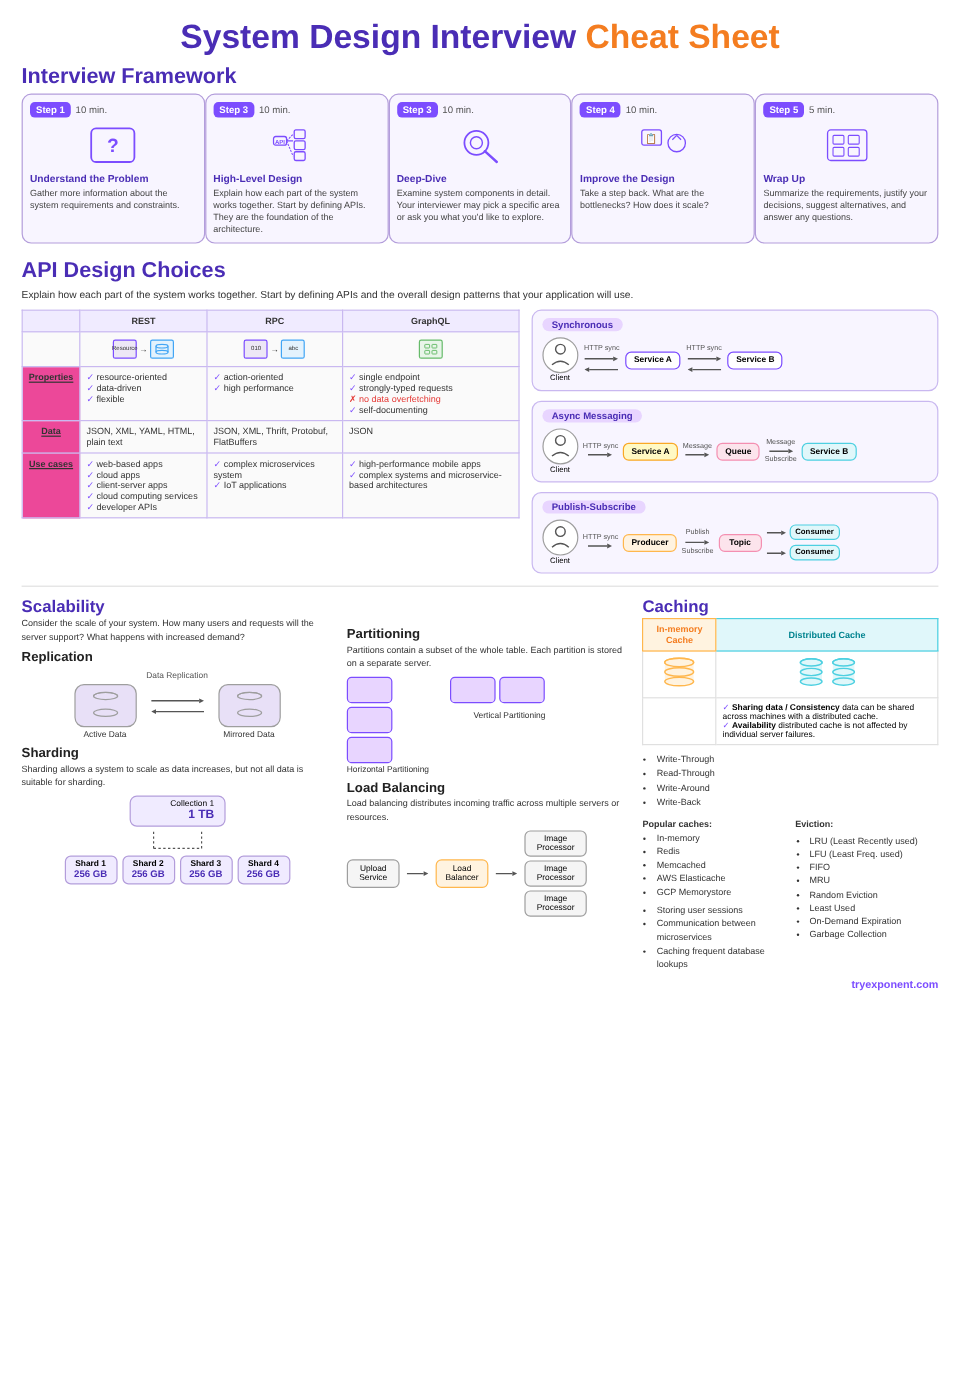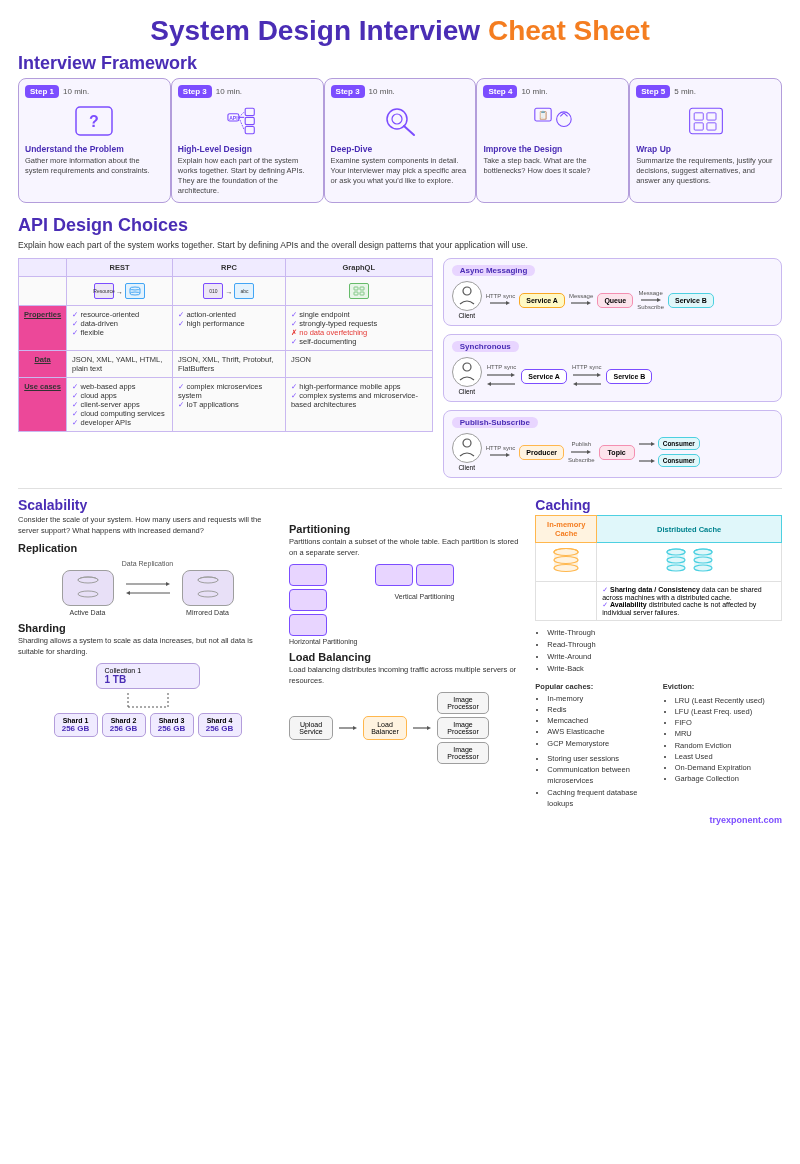--- a/index.html
+++ b/index.html
@@ -232,23 +232,23 @@
       flex-direction: column;
       align-items: center;
       margin: 4px 0;
       gap: 4px;
     }
     .shard-collection {
       border: 1.5px solid #b39ddb;
       border-radius: 6px;
       padding: 3px 8px;
       font-size: 7px;
-      text-align: left;
+      text-align: right;
       background: #f0ebff;
-      width: 104px;
+      width: 80px;
     }
     .shard-row {
       display: flex;
       gap: 4px;
     }
     .shard-box {
       border: 1.5px solid #b39ddb;
       border-radius: 5px;
       padding: 3px 5px;
       background: #f0ebff;
@@ -629,20 +629,59 @@
               </ul>
             </td>
           </tr>
         </tbody>
       </table>
     </div>
 
     <div class="api-diagram-wrap">
 
       <div class="comm-box">
+        <span class="comm-label">Synchronous</span>
+        <div style="display:flex; align-items:center; gap:5px; flex-wrap:wrap;">
+          <div style="display:flex;flex-direction:column;align-items:center;gap:1px;">
+            <div class="node-circle">
+              <svg width="20" height="20" viewBox="0 0 20 20">
+                  <circle cx="10" cy="5" r="4" stroke="#555" stroke-width="1.2" fill="none"></circle>
+                  <path d="M3 18 Q10 12 17 18" stroke="#555" stroke-width="1.2" fill="none"></path>
+                </svg>
+            </div>
+            <span style="font-size:6.5px;">Client</span>
+          </div>
+          <div style="display:flex;flex-direction:column;align-items:center;gap:1px;">
+            <span style="font-size:6px;color:#555;white-space:nowrap;">HTTP sync</span>
+            <svg width="28" height="8" viewBox="0 0 28 8">
+                <line x1="0" y1="4" x2="24" y2="4" stroke="#555" stroke-width="1.2"></line>
+                <polygon points="24,2 28,4 24,6" fill="#555"></polygon>
+              </svg>
+            <svg width="28" height="8" viewBox="0 0 28 8">
+                <line x1="28" y1="4" x2="4" y2="4" stroke="#555" stroke-width="1.2"></line>
+                <polygon points="4,2 0,4 4,6" fill="#555"></polygon>
+              </svg>
+          </div>
+          <div class="node-box">Service A</div>
+          <div style="display:flex;flex-direction:column;align-items:center;gap:1px;">
+            <span style="font-size:6px;color:#555;white-space:nowrap;">HTTP sync</span>
+            <svg width="28" height="8" viewBox="0 0 28 8">
+                <line x1="0" y1="4" x2="24" y2="4" stroke="#555" stroke-width="1.2"></line>
+                <polygon points="24,2 28,4 24,6" fill="#555"></polygon>
+              </svg>
+            <svg width="28" height="8" viewBox="0 0 28 8">
+                <line x1="28" y1="4" x2="4" y2="4" stroke="#555" stroke-width="1.2"></line>
+                <polygon points="4,2 0,4 4,6" fill="#555"></polygon>
+              </svg>
+          </div>
+          <div class="node-box">Service B</div>
+        </div>
+      </div>
+
+      <div class="comm-box">
         <span class="comm-label">Async Messaging</span>
         <div style="display:flex;align-items:center;gap:4px;flex-wrap:wrap;">
           <div style="display:flex;flex-direction:column;align-items:center;gap:1px;">
             <div class="node-circle">
               <svg width="20" height="20" viewBox="0 0 20 20">
                   <circle cx="10" cy="5" r="4" stroke="#555" stroke-width="1.2" fill="none"></circle>
                   <path d="M3 18 Q10 12 17 18" stroke="#555" stroke-width="1.2" fill="none"></path>
                 </svg>
             </div>
             <span style="font-size:6.5px;">Client</span>
@@ -665,59 +704,20 @@
           <div class="node-box pink">Queue</div>
           <div style="display:flex;flex-direction:column;align-items:center;">
             <span style="font-size:6px;color:#555;">Message</span>
             <svg width="20" height="8" viewBox="0 0 20 8">
                 <line x1="0" y1="4" x2="16" y2="4" stroke="#555" stroke-width="1.2"></line>
                 <polygon points="16,2 20,4 16,6" fill="#555"></polygon>
               </svg>
             <span style="font-size:6px;color:#555;">Subscribe</span>
           </div>
           <div class="node-box teal">Service B</div>
-        </div>
-      </div>
-
-      <div class="comm-box">
-        <span class="comm-label">Synchronous</span>
-        <div style="display:flex; align-items:center; gap:5px; flex-wrap:wrap;">
-          <div style="display:flex;flex-direction:column;align-items:center;gap:1px;">
-            <div class="node-circle">
-              <svg width="20" height="20" viewBox="0 0 20 20">
-                  <circle cx="10" cy="5" r="4" stroke="#555" stroke-width="1.2" fill="none"></circle>
-                  <path d="M3 18 Q10 12 17 18" stroke="#555" stroke-width="1.2" fill="none"></path>
-                </svg>
-            </div>
-            <span style="font-size:6.5px;">Client</span>
-          </div>
-          <div style="display:flex;flex-direction:column;align-items:center;gap:1px;">
-            <span style="font-size:6px;color:#555;white-space:nowrap;">HTTP sync</span>
-            <svg width="28" height="8" viewBox="0 0 28 8">
-                <line x1="0" y1="4" x2="24" y2="4" stroke="#555" stroke-width="1.2"></line>
-                <polygon points="24,2 28,4 24,6" fill="#555"></polygon>
-              </svg>
-            <svg width="28" height="8" viewBox="0 0 28 8">
-                <line x1="28" y1="4" x2="4" y2="4" stroke="#555" stroke-width="1.2"></line>
-                <polygon points="4,2 0,4 4,6" fill="#555"></polygon>
-              </svg>
-          </div>
-          <div class="node-box">Service A</div>
-          <div style="display:flex;flex-direction:column;align-items:center;gap:1px;">
-            <span style="font-size:6px;color:#555;white-space:nowrap;">HTTP sync</span>
-            <svg width="28" height="8" viewBox="0 0 28 8">
-                <line x1="0" y1="4" x2="24" y2="4" stroke="#555" stroke-width="1.2"></line>
-                <polygon points="24,2 28,4 24,6" fill="#555"></polygon>
-              </svg>
-            <svg width="28" height="8" viewBox="0 0 28 8">
-                <line x1="28" y1="4" x2="4" y2="4" stroke="#555" stroke-width="1.2"></line>
-                <polygon points="4,2 0,4 4,6" fill="#555"></polygon>
-              </svg>
-          </div>
-          <div class="node-box">Service B</div>
         </div>
       </div>
 
       <div class="comm-box">
         <span class="comm-label">Publish-Subscribe</span>
         <div style="display:flex;align-items:center;gap:4px;flex-wrap:wrap;">
           <div style="display:flex;flex-direction:column;align-items:center;gap:1px;">
             <div class="node-circle">
               <svg width="20" height="20" viewBox="0 0 20 20">
                   <circle cx="10" cy="5" r="4" stroke="#555" stroke-width="1.2" fill="none"></circle>

